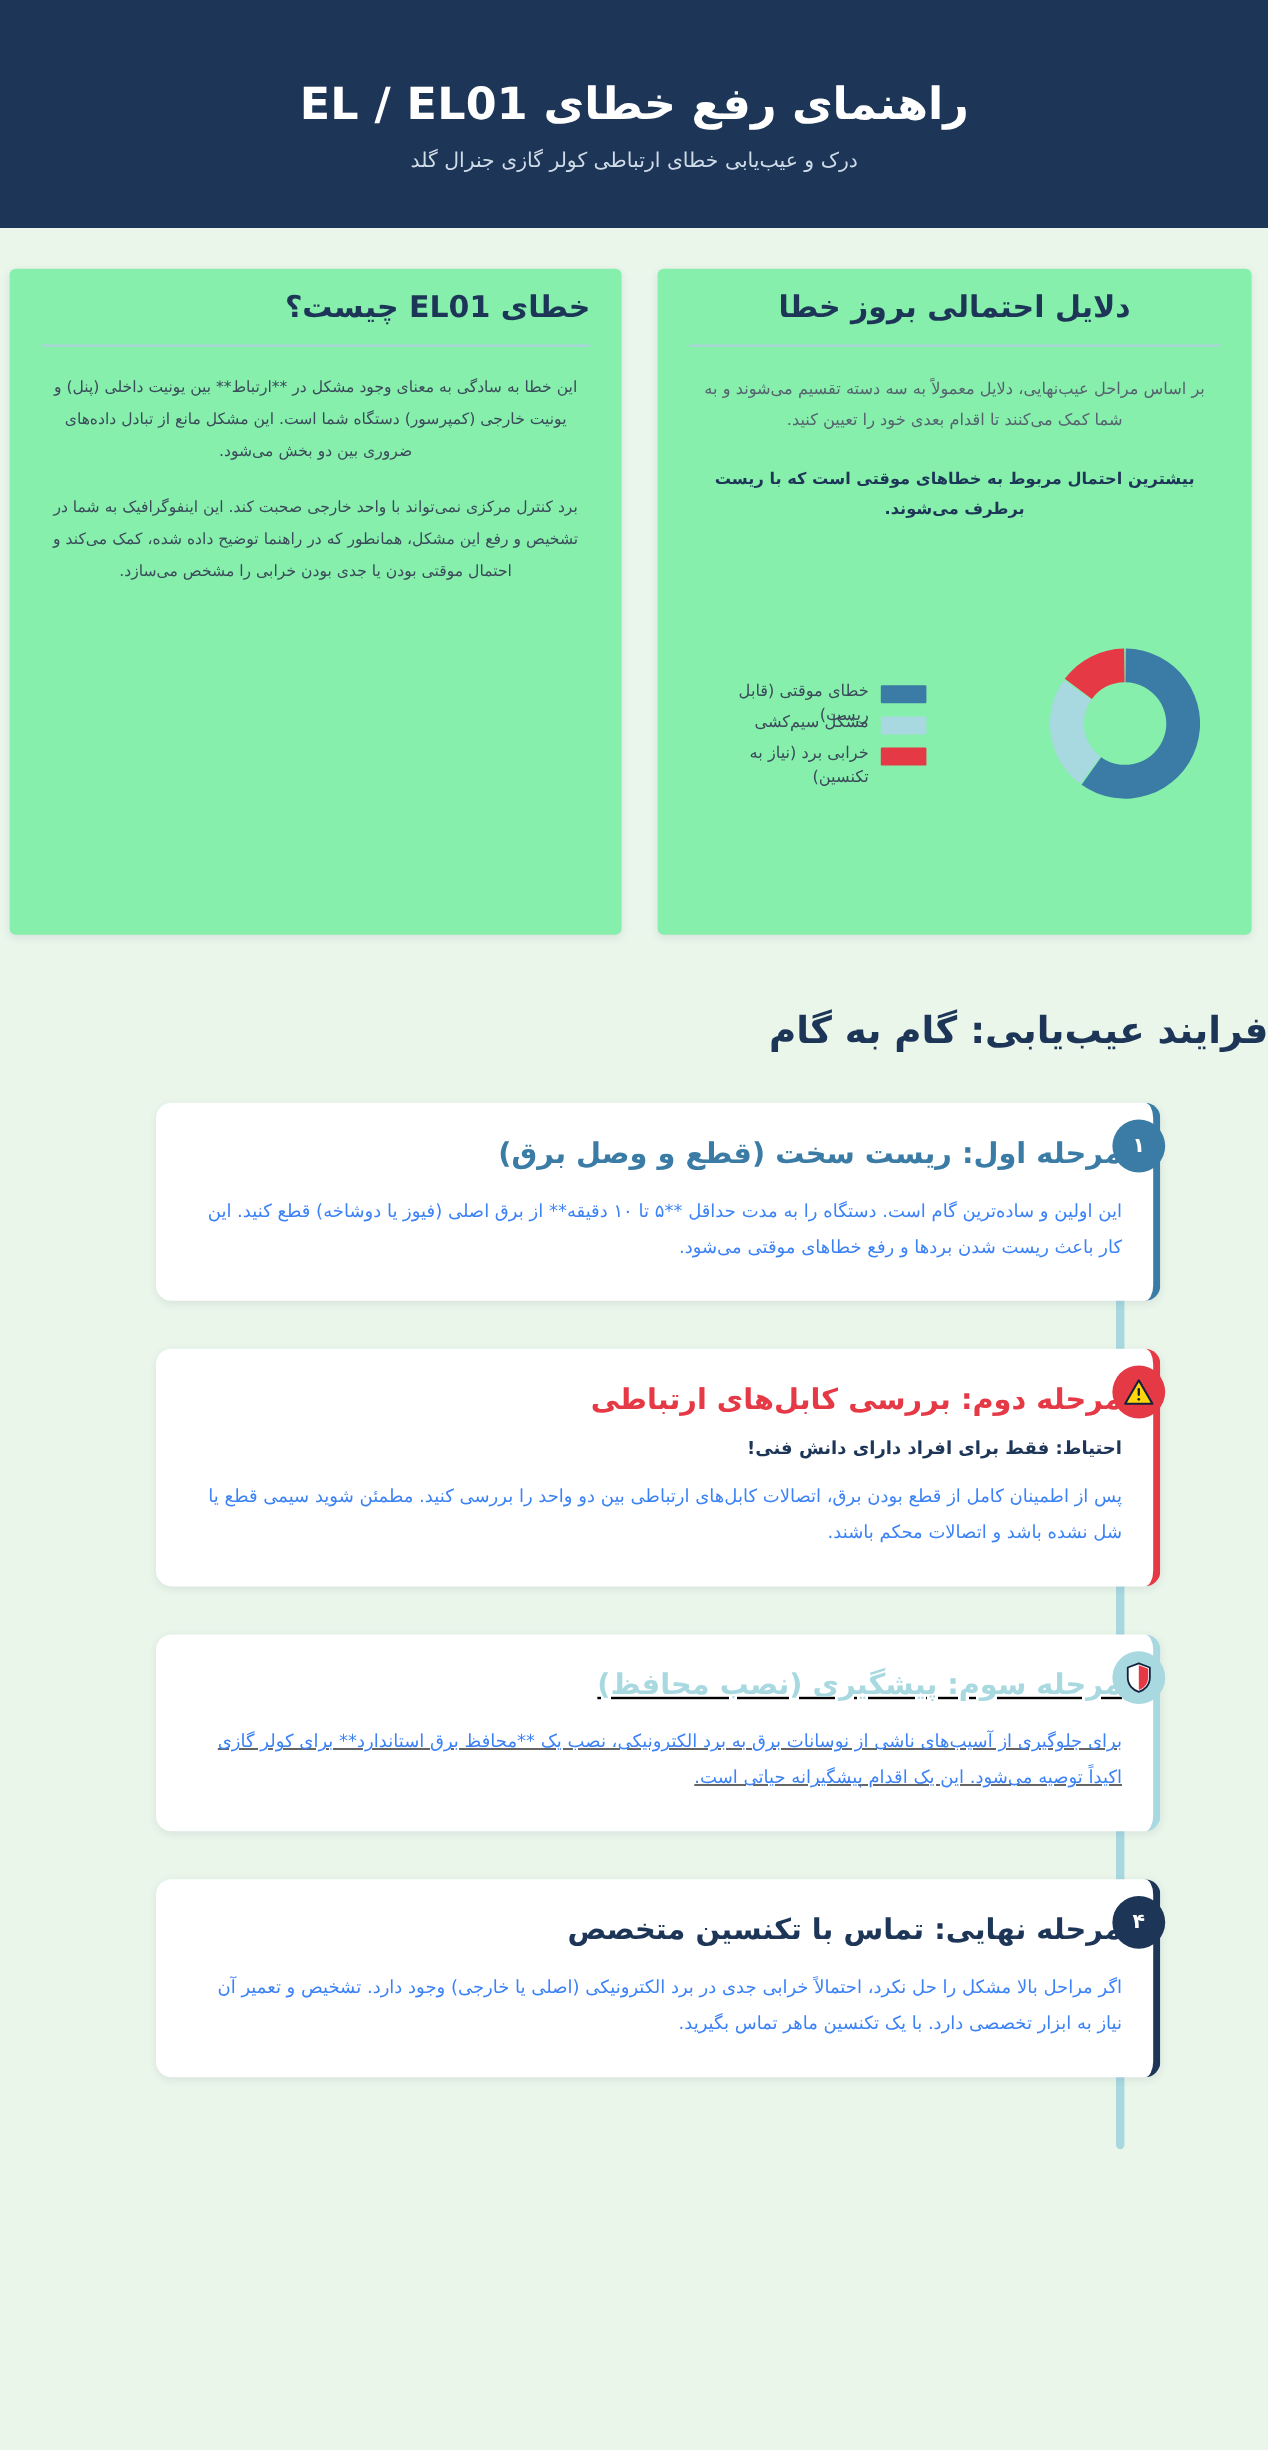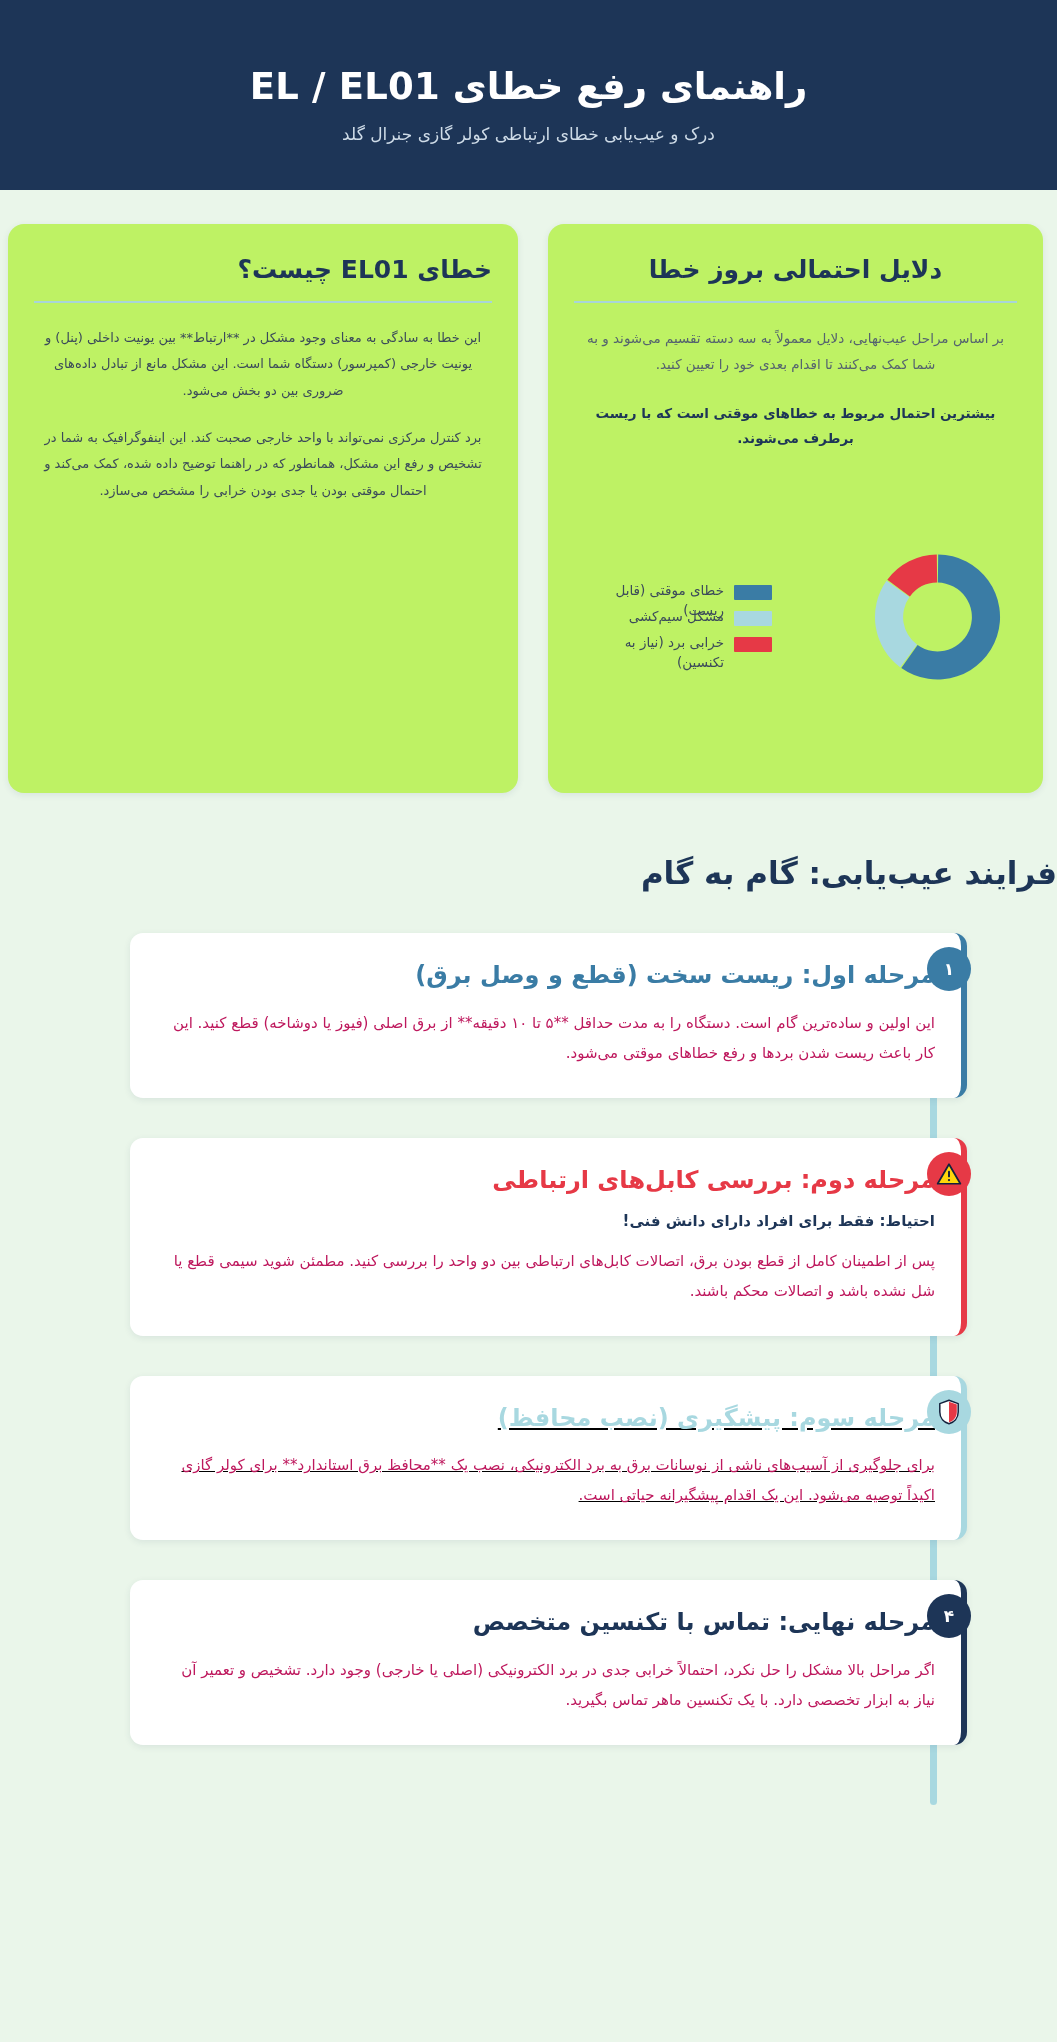--- a/index.html
+++ b/index.html
@@ -36,24 +36,24 @@
 
   
   .top-row{
     display:flex;
     flex-direction:row;
     gap:30px;
     padding:34px 14px 0;
     align-items:stretch;
   }
   .card{
-    background:#bef264;
-    border-radius:16px;
+    background:#86efac;
+    border-radius:5px;
     box-shadow:0 2px 7px rgba(30,60,90,.09);
-    padding:30px 26px 26px;
+    padding:16px 26px 26px;
     overflow:hidden;
   }
   .card-right{flex:0 0 510px;}
   .card-left{flex:0 0 495px;}
 
   .card h2{
     color:#1d3557;
     font-size:25px;
     font-weight:bold;
     text-align:center;
@@ -183,21 +183,21 @@
   .step-card .warn{
     font-size:15px;
     font-weight:bold;
     color:#1d3557;
     text-align:right;
     margin-bottom:16px;
   }
   .step-card p.body{
     font-size:15px;
     line-height:2.0;
-    color:#be185d;
+    color:#3b82f6;
     text-align:right;
   }
   .accent-1{border-right:6px solid #3a7ca5;}
   .accent-2{border-right:6px solid #e63946;}
   .accent-3{border-right:6px solid #a8d8e0;text-decoration:underline;}
   .accent-4{border-right:6px solid #1d3557;}
   .m-blue{background:#3a7ca5;}
   .m-red{background:#e63946;}
   .m-teal{background:#a8d8e0;}
   .m-navy{background:#1d3557;}

